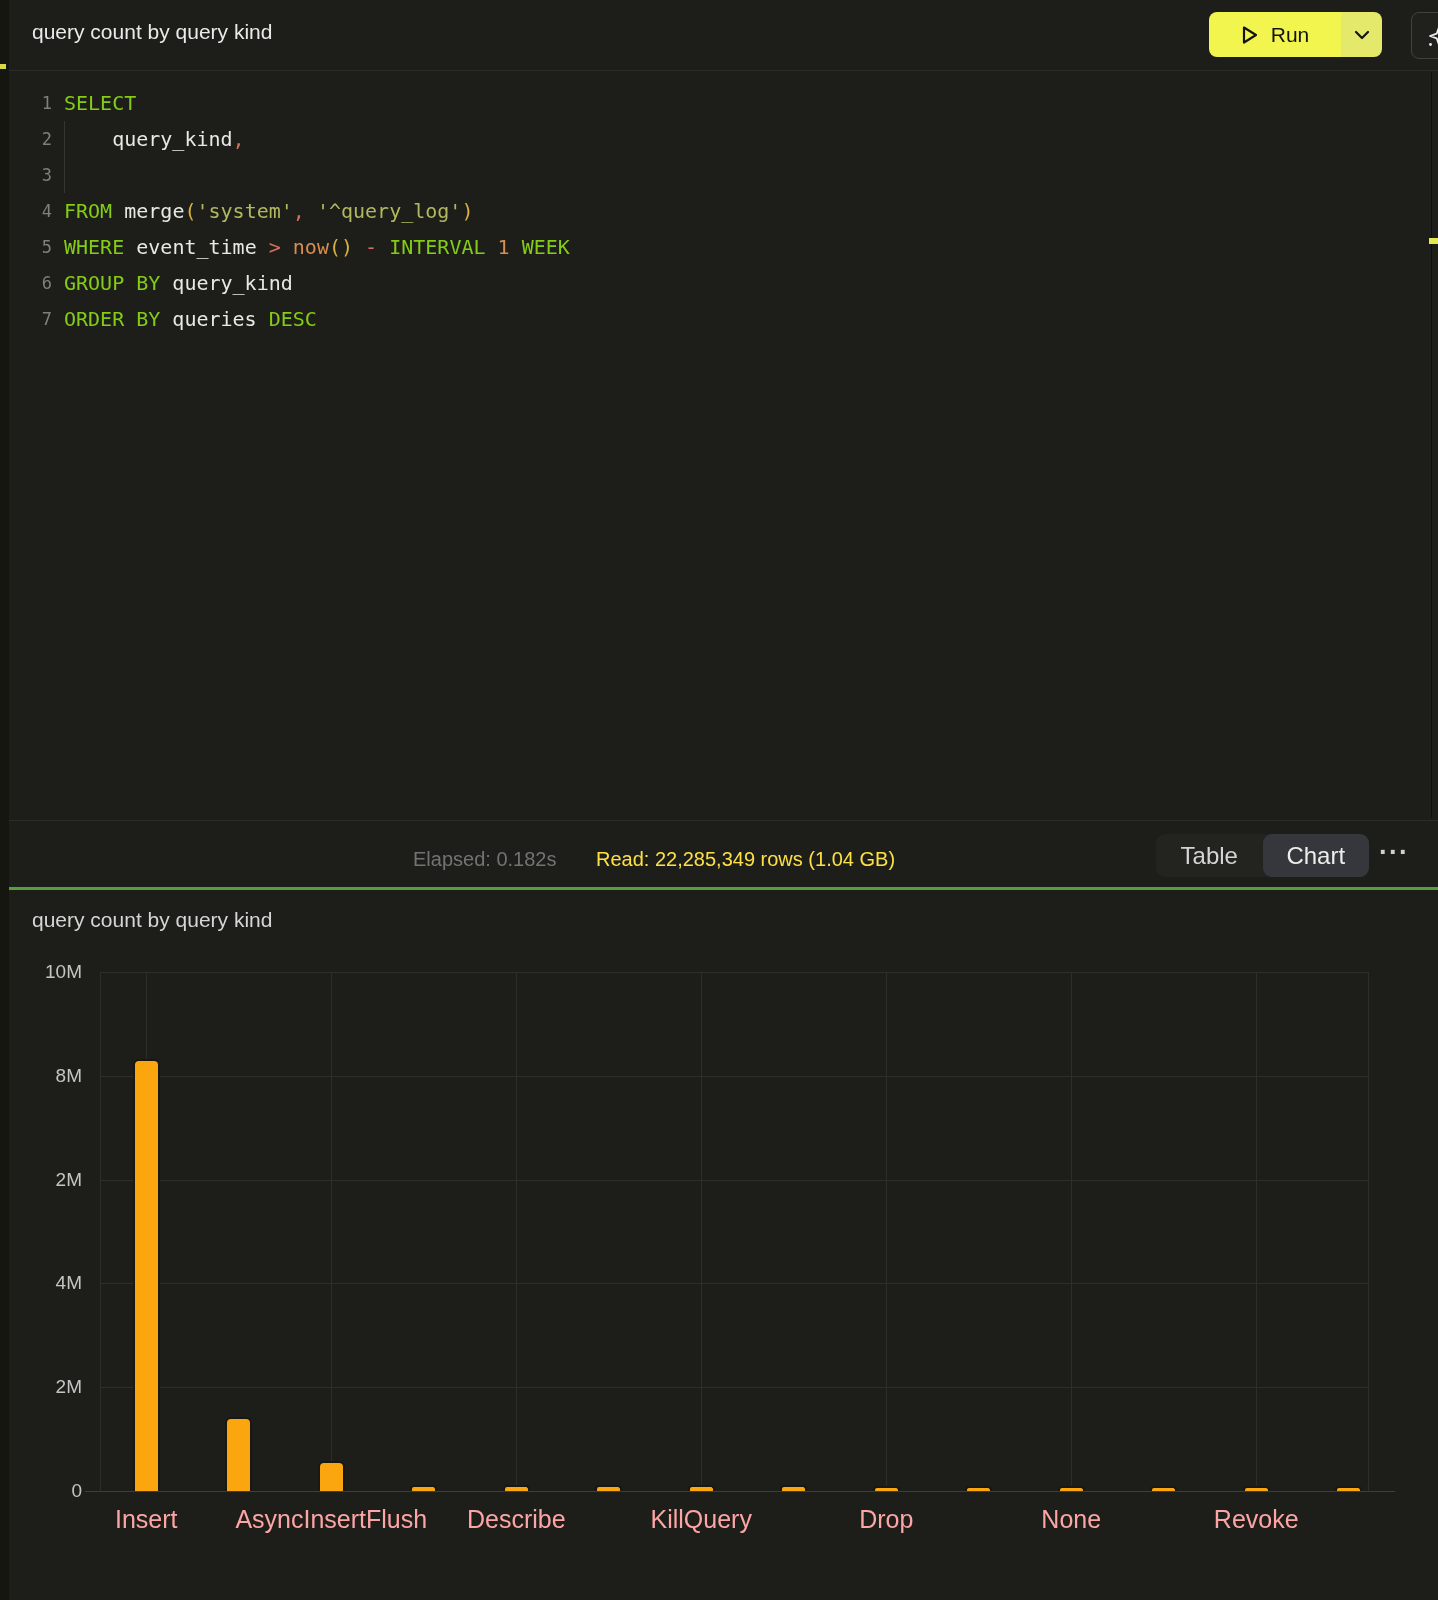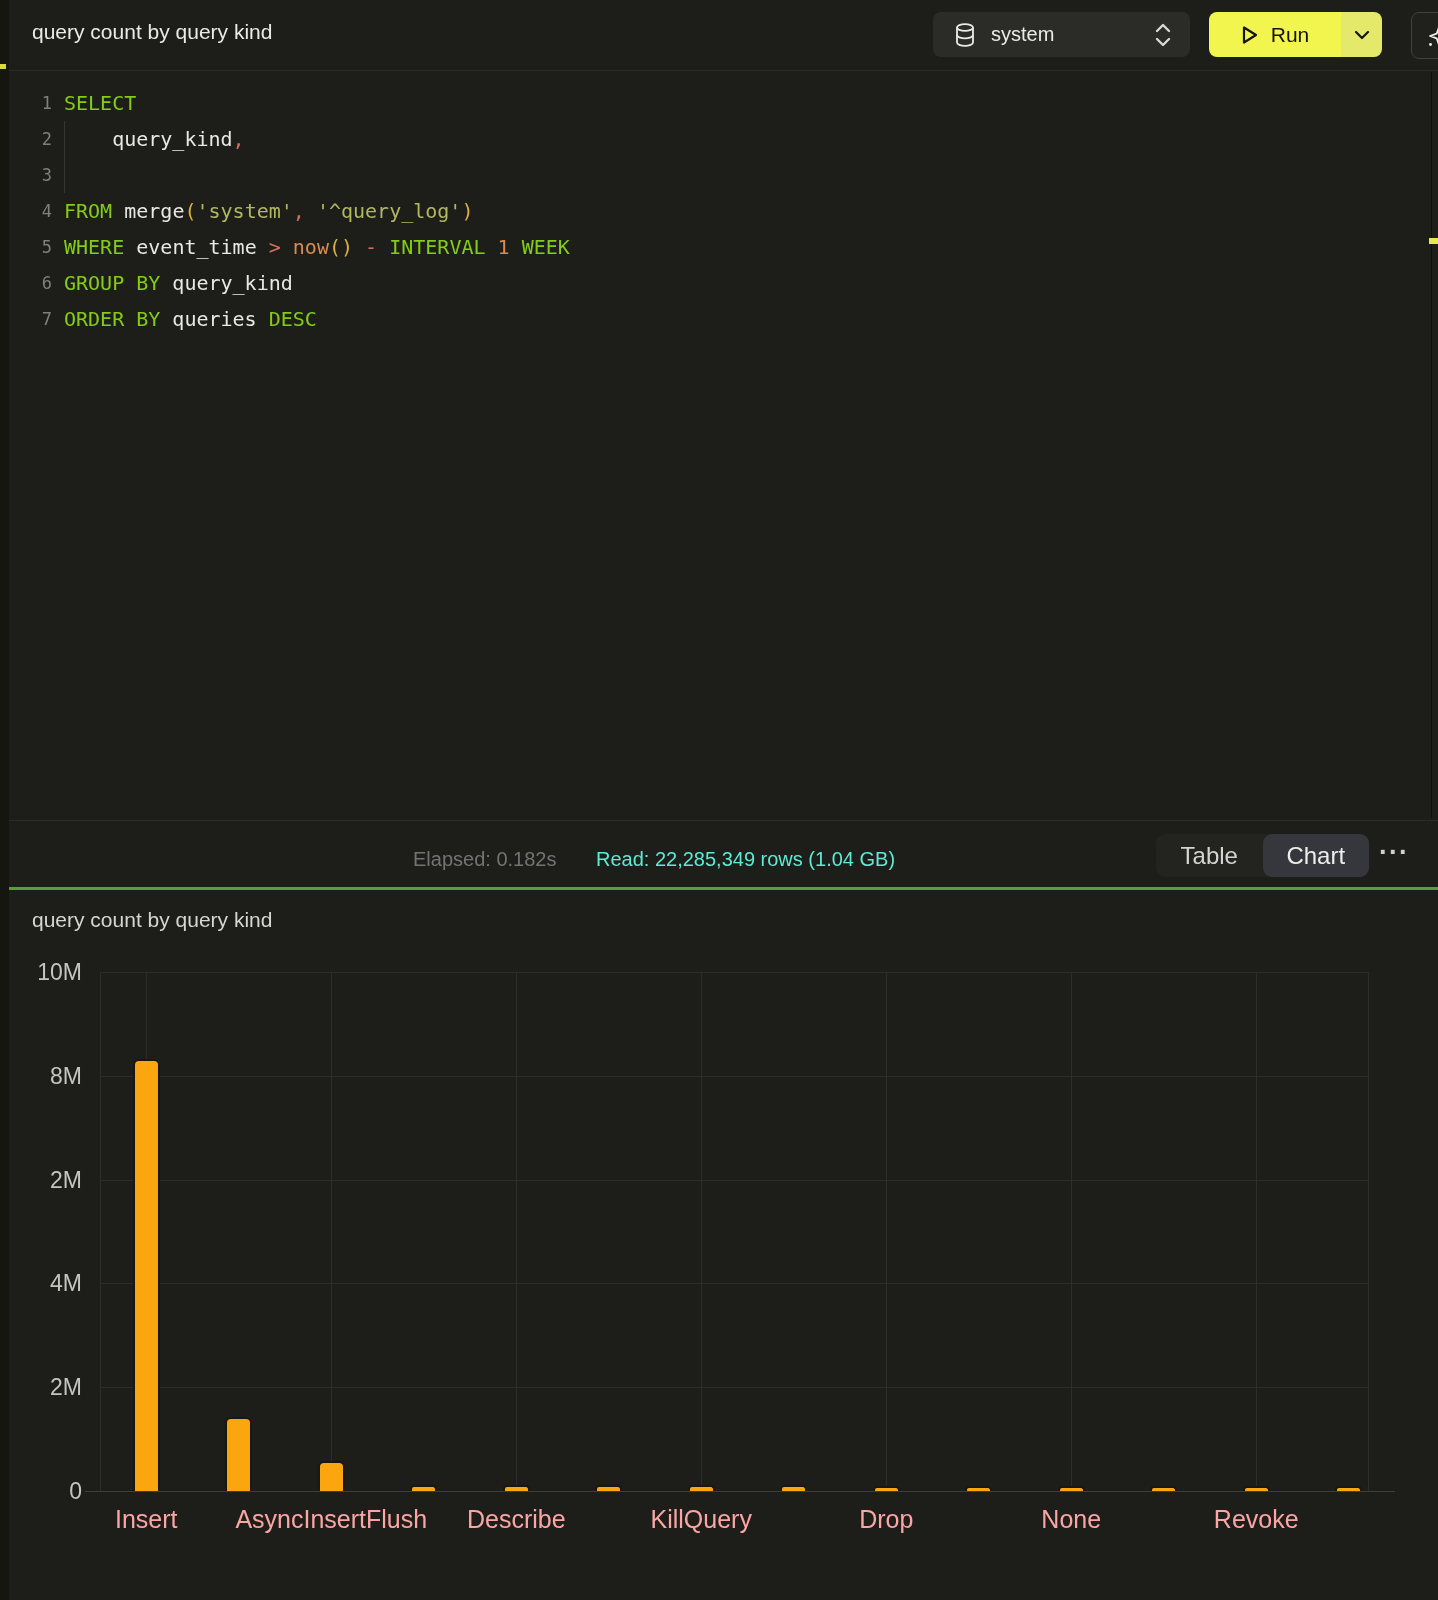--- a/index.html
+++ b/index.html
@@ -45,63 +45,51 @@
 
   
   #toolbar{left:9px;top:820px;width:1429px;height:67px;border-top:1px solid #2b2c27;}
   #search-box{left:12px;top:13px;width:355px;height:43px;background:#2a2b26;border-radius:8px;
     display:flex;align-items:center;}
   #search-box svg{margin-left:16px;flex:none;}
   #search-input{background:transparent;border:none;outline:none;margin-left:12px;width:290px;
     font-size:20px;color:#d8d8d6;font-family:"Liberation Sans",sans-serif;}
   #search-input::placeholder{color:#8f8f8d;}
   #elapsed{left:404px;top:27px;font-size:20px;color:#737373;}
-  #read{left:587px;top:27px;font-size:20px;color:#5eead4;}
+  #read{left:587px;top:27px;font-size:20px;color:#fde047;}
   #view-toggle{left:1147px;top:13px;width:213px;height:43px;background:#232420;border-radius:9px;
     display:flex;}
   .seg{width:106.5px;height:43px;display:flex;align-items:center;justify-content:center;
     font-size:24px;cursor:pointer;border-radius:9px;}
   #seg-table{color:#d4d4d2;}
   #seg-chart{background:#36373c;color:#ededeb;}
   #more-dots{left:1370px;top:16px;font-size:27px;font-weight:bold;color:#cfcfcd;
     letter-spacing:1px;cursor:pointer;}
 
   #green-divider{left:9px;top:887px;width:1429px;height:3px;background:#55a038;}
 
   
   #chart-title{left:32px;top:908px;font-size:21px;color:#d6d6d4;}
   .hgrid{height:1px;background:#2d2e29;}
   .vgrid{width:1px;background:#2d2e29;}
   #zero-line{left:85px;top:1491px;width:1310px;height:1px;background:#3e3f39;}
-  .ytick{width:60px;text-align:right;font-size:23px;color:#c4c4c2;transform:translateY(-50%);}
+  .ytick{width:60px;text-align:right;font-size:19px;color:#c4c4c2;transform:translateY(-50%);}
   .xtick{font-size:25px;color:#fca5a5;text-align:center;width:220px;transform:translateX(-50%);}
   .bar{background:#fca60f;border:2px solid #17180f;border-bottom:none;
     border-radius:6px 6px 0 0;box-sizing:border-box;}
 </style>
 </head>
 <body>
 
 <div class="abs" id="left-strip"></div>
 <div class="abs" id="left-tab-tick"></div>
 
 <div class="abs" id="header">
   <div class="abs" id="header-title">query count by query kind</div>
 
-  <div class="abs" id="db-selector">
-    <svg class="dbicon" width="20" height="24" viewBox="0 0 20 24">
-      <ellipse cx="10" cy="4.5" rx="8" ry="3.4" fill="none" stroke="#eaeae8" stroke-width="1.8"></ellipse>
-      <path d="M2 4.5 V12 c0 1.9 3.6 3.4 8 3.4 s8 -1.5 8 -3.4 V4.5" fill="none" stroke="#eaeae8" stroke-width="1.8"></path>
-      <path d="M2 12 V19.5 c0 1.9 3.6 3.4 8 3.4 s8 -1.5 8 -3.4 V12" fill="none" stroke="#eaeae8" stroke-width="1.8"></path>
-    </svg>
-    <span class="dbname">system</span>
-    <svg class="updown" width="18" height="26" viewBox="0 0 18 26">
-      <polyline points="3,9 9,3 15,9" fill="none" stroke="#d8d8d6" stroke-width="2.4" stroke-linecap="round" stroke-linejoin="round"></polyline>
-      <polyline points="3,17 9,23 15,17" fill="none" stroke="#d8d8d6" stroke-width="2.4" stroke-linecap="round" stroke-linejoin="round"></polyline>
-    </svg>
-  </div>
 
   <div class="abs" id="run-button">
     <svg width="18" height="20" viewBox="0 0 18 20">
       <path d="M3 2.5 L15 10 L3 17.5 Z" fill="none" stroke="#141414" stroke-width="2.2" stroke-linejoin="round"></path>
     </svg>
     <span id="run-label">Run</span>
   </div>
   <div class="abs" id="run-dropdown">
     <svg width="16" height="10" viewBox="0 0 16 10">
       <polyline points="2,2 8,8 14,2" fill="none" stroke="#141414" stroke-width="2.2" stroke-linecap="round" stroke-linejoin="round"></polyline>

